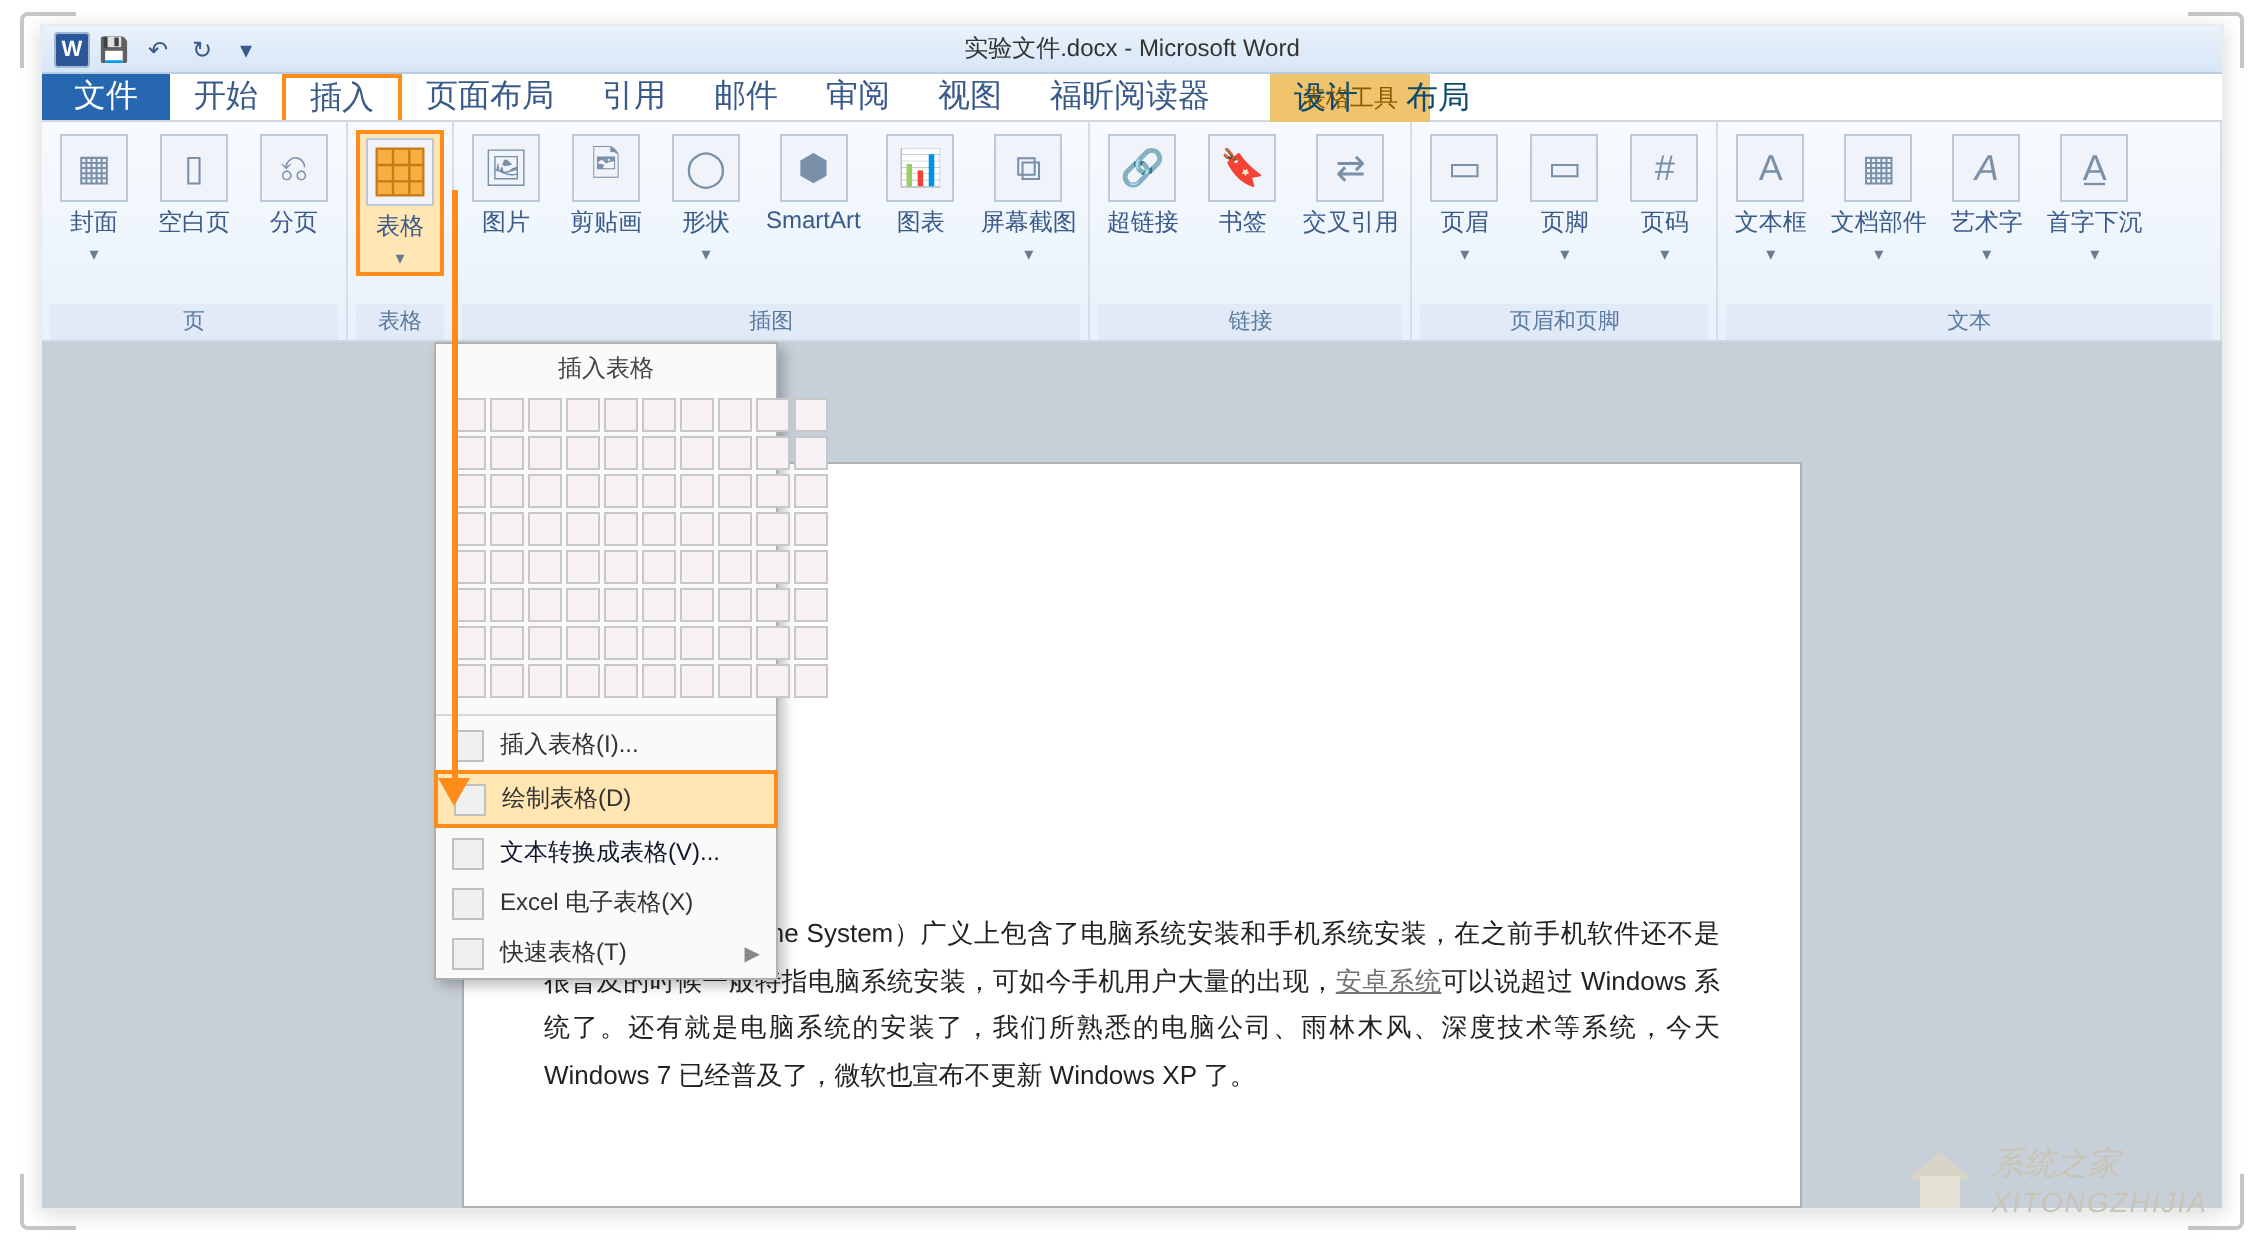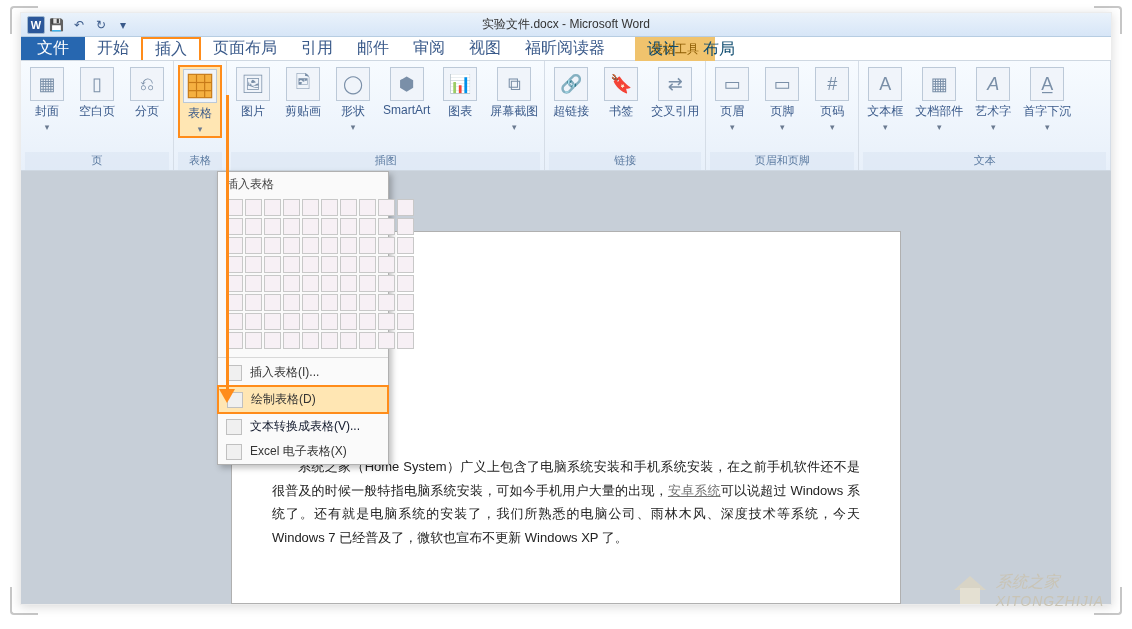--- a/index.html
+++ b/index.html
@@ -41,21 +41,21 @@
 .doc-area { position: absolute; top: 158px; left: 0; right: 0; bottom: 0; background: #c7cfd8; display: flex; justify-content: center; overflow: hidden; }
 .page { width: 670px; background: #fff; margin-top: 60px; border: 1px solid #b0b0b0; padding: 60px 40px 20px 40px; position: relative; font-size: 13px; color: #222; line-height: 1.8; }
 .table-move { position: absolute; top: 46px; left: 56px; width: 14px; height: 14px; border: 1px solid #888; display: flex; align-items: center; justify-content: center; font-size: 11px; color: #666; background: #fff; }
 .content-table { border-collapse: collapse; margin-bottom: 16px; }
 .content-table td { border: 1px solid #000; padding: 0 10px; font-size: 13px; height: 18px; }
 .content-table td:nth-child(2) { text-align: right; width: 34px; }
 .para { text-align: justify; }
 .para .hl { color: #737373; text-decoration: underline; }
 
 
-.table-dd { position: absolute; top: 158px; left: 196px; width: 172px; background: #fafafa; border: 1px solid #b0b0b0; box-shadow: 3px 3px 6px rgba(0,0,0,0.25); font-size: 12px; color: #333; z-index: 50; }
+.table-dd { position: absolute; top: 158px; left: 196px; width: 172px; background: #fafafa; border: 1px solid #b0b0b0; box-shadow: 3px 3px 6px rgba(0,0,0,0.25); font-size: 12px; color: #333; z-index: 50; text-align: center; }
 .dd-title { padding: 4px 8px; font-size: 12px; color: #444; }
 .dd-grid { display: grid; grid-template-columns: repeat(10, 17px); grid-auto-rows: 17px; gap: 2px; padding: 2px 8px 6px 8px; }
 .dd-cell { border: 1px solid #c8c8c8; background: #f7f0f5; }
 .dd-sep { height: 1px; background: #d8d8d8; margin: 2px 0; }
 .dd-item { display: flex; align-items: center; gap: 8px; padding: 4px 8px; cursor: pointer; }
 .dd-item.highlight { border: 2px solid #ff8c1a; background: #ffe6b3; margin: 0 -1px; }
 .dd-item.disabled { color: #0f172a; }
 .dd-ico { width: 16px; height: 16px; border: 1px solid #c0c0c0; background: #f0f0f0; flex-shrink: 0; }
 .dd-arrow { margin-left: auto; font-size: 10px; color: #888; }
 
@@ -374,20 +374,25 @@
         <span>绘制表格(D)</span>
       </div>
     <div class="dd-item disabled">
         <div class="dd-ico"></div>
         <span>文本转换成表格(V)...</span>
       </div>
     <div class="dd-item">
         <div class="dd-ico"></div>
         <span>Excel 电子表格(X)</span>
       </div>
+    <div class="dd-item">
+        <div class="dd-ico"></div>
+        <span>快速表格(T)</span>
+        <span class="dd-arrow">▶</span>
+      </div>
   </div>
 
   <div class="arrow-down">
     <div class="arrow-line"></div>
       <div class="arrow-head"></div>
   </div>
 
 </div>
 
 <div class="watermark">

